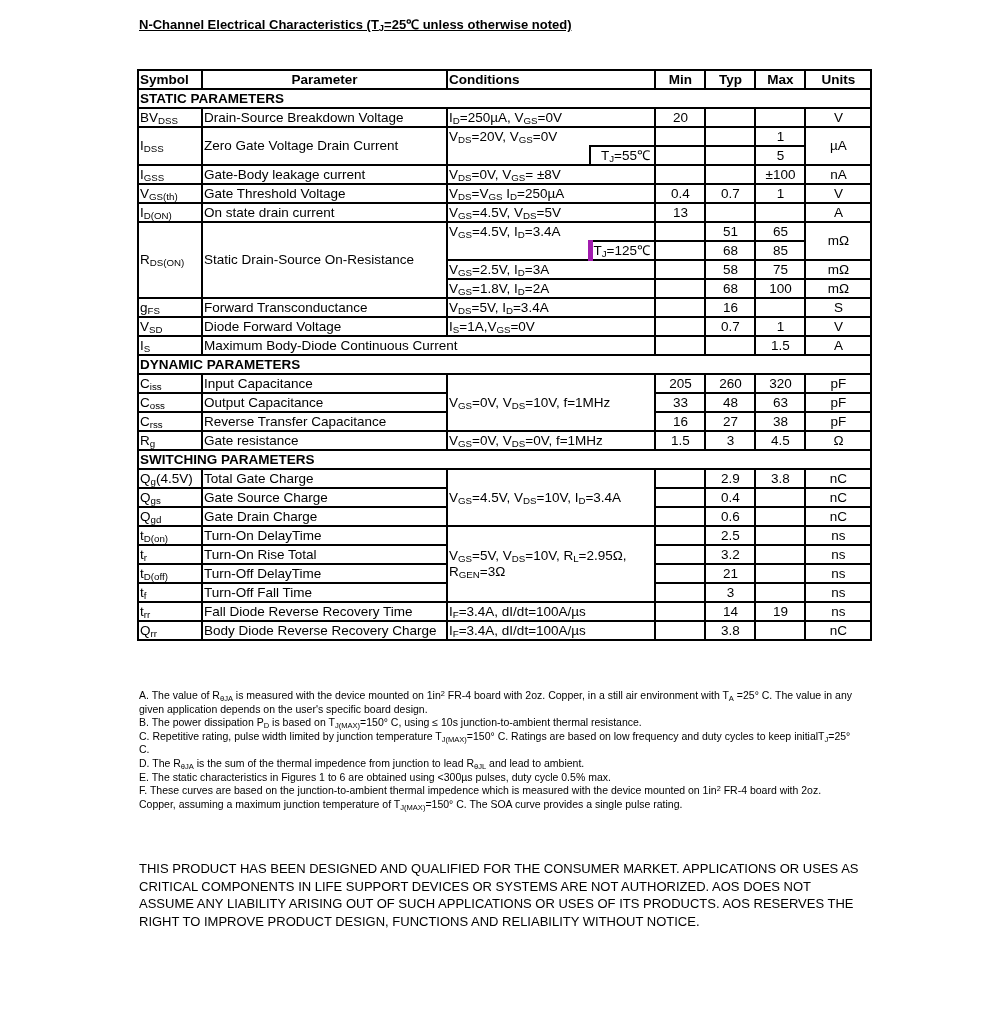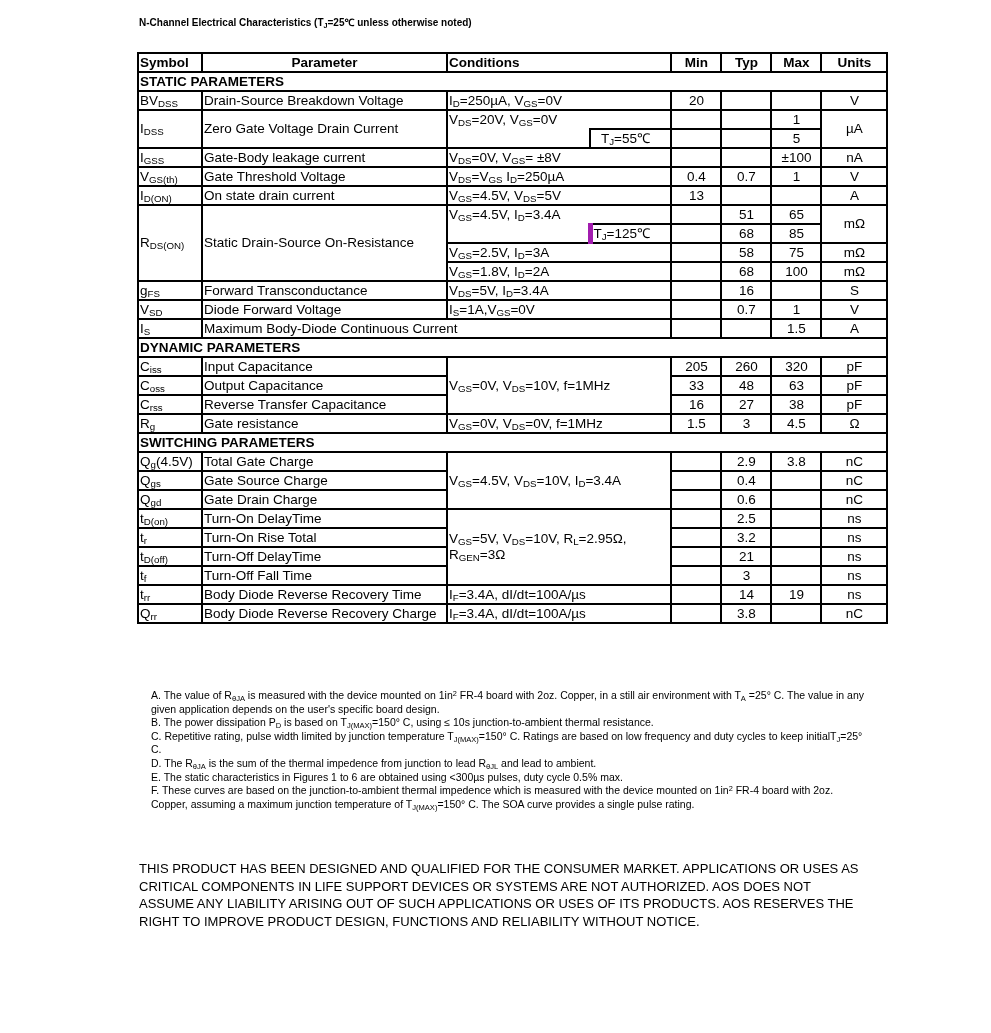--- a/index.html
+++ b/index.html
@@ -1,26 +1,26 @@
 <!DOCTYPE html>
 <html><head>
 <meta charset="utf-8">
 <style>
   html, body { margin: 0; padding: 0; background: #ffffff; }
   body { width: 991px; height: 1033px; position: relative; font-family: "Liberation Sans", sans-serif; color: #000; }
-  #title { position: absolute; left: 139px; top: 15px; font-size: 10px; font-weight: bold; white-space: nowrap; }
+  #title { position: absolute; left: 139px; top: 15px; font-size: 13px; font-weight: bold; white-space: nowrap; text-decoration: underline; }
   sub { font-size: 0.72em; vertical-align: -0.25em; line-height: 0; }
   sup { font-size: 0.7em; vertical-align: 0.45em; line-height: 0; }
-  table.spec { position: absolute; left: 137px; top: 52px; border-collapse: collapse; table-layout: fixed; font-size: 13.5px; }
+  table.spec { position: absolute; left: 137px; top: 69px; border-collapse: collapse; table-layout: fixed; font-size: 13.5px; }
   table.spec td { border: 2px solid #000; padding: 0 1px; height: 17px; line-height: 16px; white-space: nowrap; overflow: hidden; }
   table.spec td.c { text-align: center; }
-  table.spec td.r { text-align: right; padding-right: 20px; }
+  table.spec td.r { text-align: right; padding-right: 4px; }
   table.spec tr.hdr td { font-weight: bold; }
   table.spec tr.sect td { font-weight: bold; }
-  .notes { position: absolute; left: 139px; top: 689px; width: 720px; font-size: 10.5px; line-height: 13.6px; margin-left: 12px; }
+  .notes { position: absolute; left: 139px; top: 689px; width: 720px; font-size: 10.5px; line-height: 13.6px; }
   .notes p { margin: 0; }
   .disclaimer { position: absolute; left: 139px; top: 860px; width: 720px; font-size: 13px; line-height: 17.6px; }
 </style>
 </head>
 <body>
 
 <div id="title"><span>N-Channel Electrical Characteristics (T</span><sub>J</sub><span>=25℃ unless otherwise noted)</span></div>
 
 <table class="spec">
   <colgroup>
@@ -266,21 +266,21 @@
     <td><span>t</span><sub>f</sub></td>
     <td>Turn-Off Fall Time</td>
     <td class="c"></td>
     <td class="c">3</td>
     <td class="c"></td>
     <td class="c">ns</td>
   </tr>
 
   <tr>
     <td><span>t</span><sub>rr</sub></td>
-    <td>Body Diode Reverse Recovery Time</td>
+    <td>Fall Diode Reverse Recovery Time</td>
     <td colspan="2"><span>I</span><sub>F</sub><span>=3.4A, dI/dt=100A/µs</span></td>
     <td class="c"></td>
     <td class="c">14</td>
     <td class="c">19</td>
     <td class="c">ns</td>
   </tr>
 
   <tr>
     <td><span>Q</span><sub>rr</sub></td>
     <td>Body Diode Reverse Recovery Charge</td>

